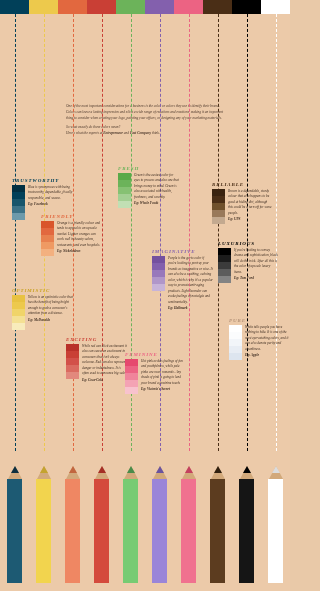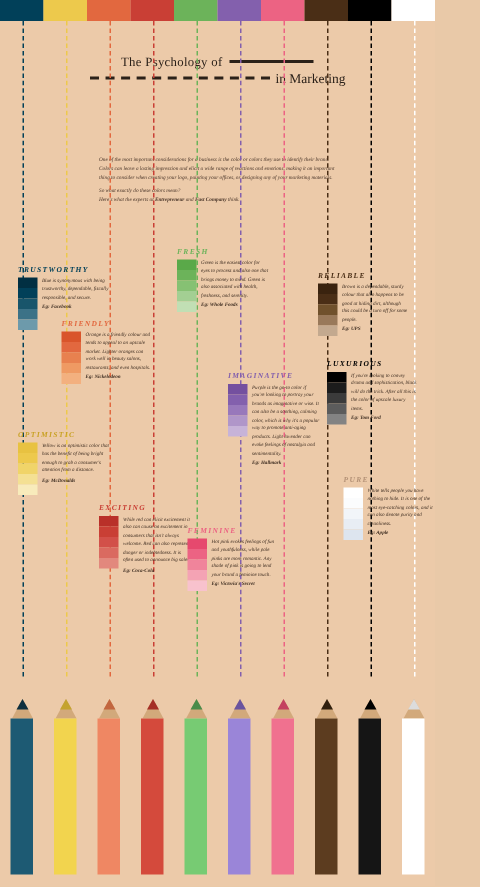--- a/index.html
+++ b/index.html
@@ -126,28 +126,20 @@
       <div class="swatch" style="background: rgb(201, 63, 53);"></div>
       <div class="swatch" style="background: rgb(108, 179, 90);"></div>
       <div class="swatch" style="background: rgb(131, 96, 173);"></div>
       <div class="swatch" style="background: rgb(236, 99, 131);"></div>
       <div class="swatch" style="background: rgb(74, 46, 22);"></div>
       <div class="swatch" style="background: rgb(0, 0, 0);"></div>
       <div class="swatch" style="background: rgb(255, 255, 255);"></div>
     </div>
 
   <div id="title-block">
-    <div class="pretitle-row">
-      <span class="pretitle">The Psychology of</span>
-      <span class="pretitle-rule"></span>
-    </div>
-    <div class="subtitle-row">
-      <span class="sub-dash"></span>
-      <span class="subtitle">in Marketing</span>
-    </div>
   </div>
 
   <div id="intro">
     <p>One of the most important considerations for a business is the color or colors they use to identify their brand. Colors can leave a lasting impression and elicit a wide range of reactions and emotions, making it an important thing to consider when creating your logo, painting your offices, or designing any of your marketing materials.</p>
     <p class="q">So what exactly do these colors mean?</p>
     <p>
       <span>Here's what the experts at </span><b>Entrepreneur</b><span> and </span><b>Fast Company</b><span> think.</span>
     </p>
   </div>
 

